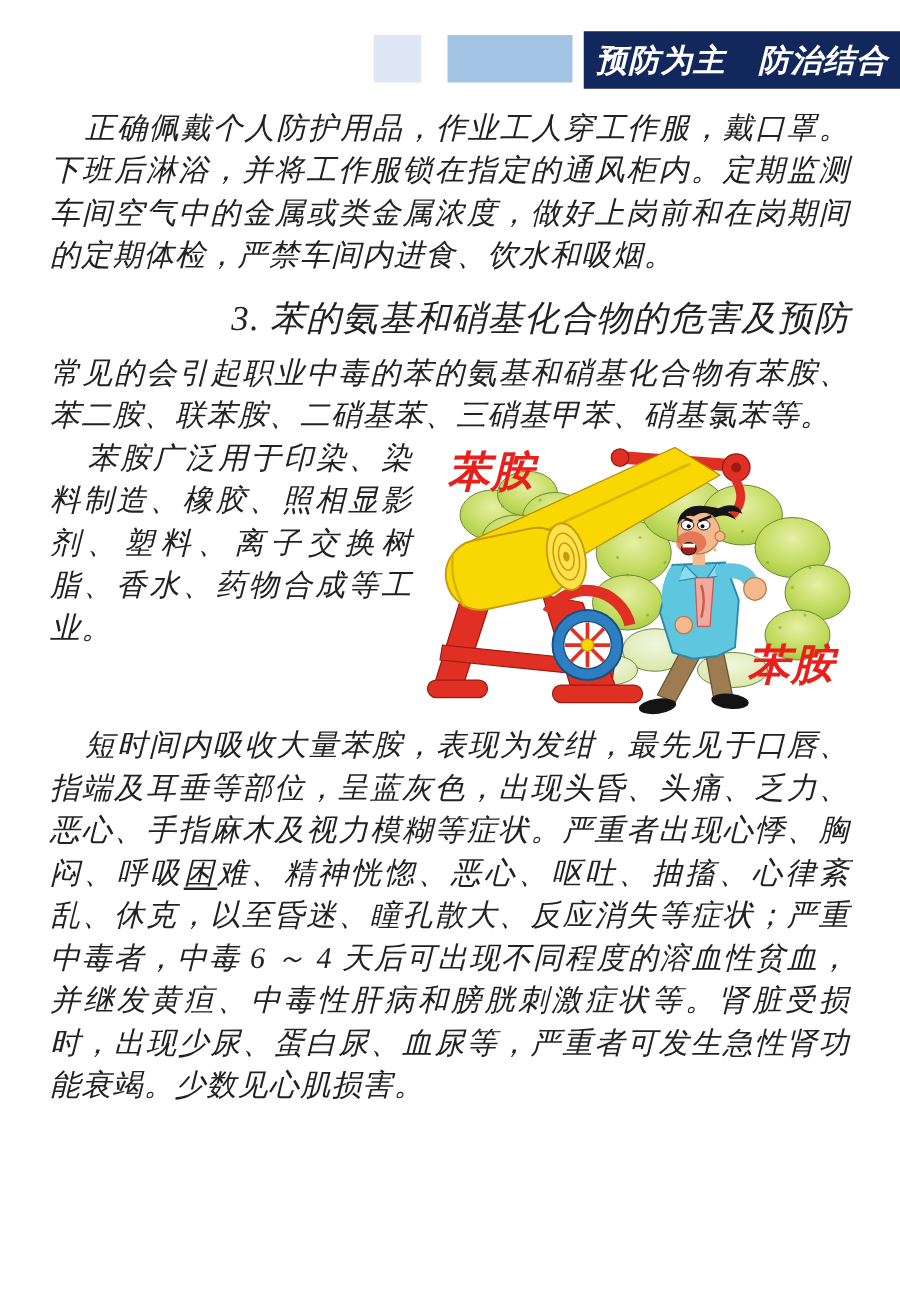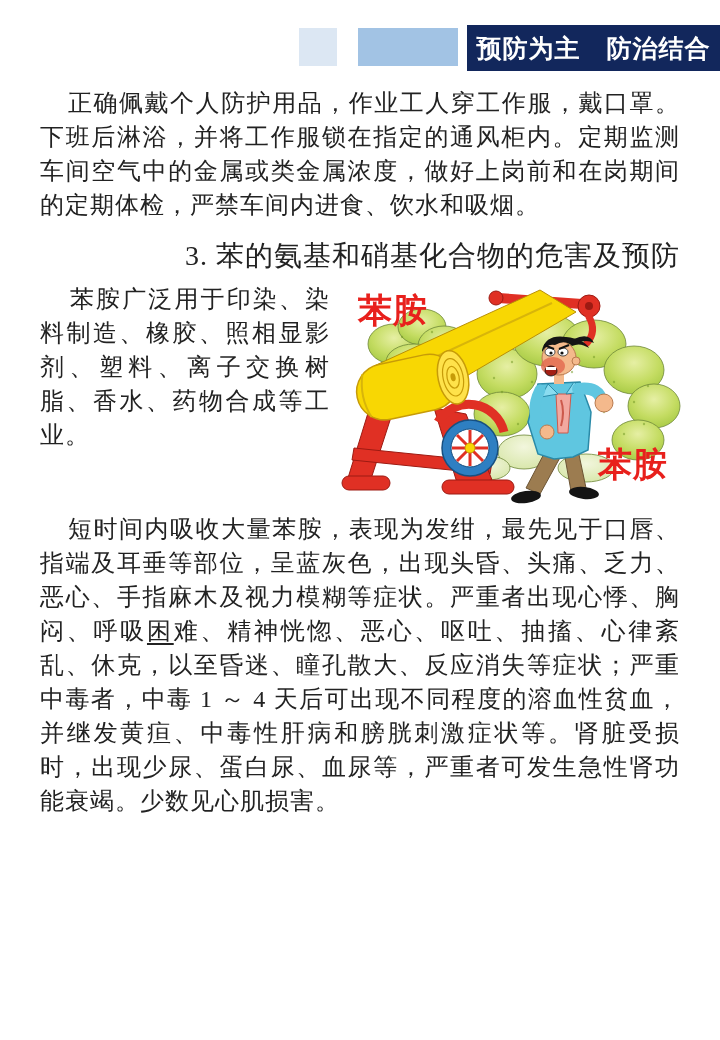--- a/index.html
+++ b/index.html
@@ -3,20 +3,21 @@
 <meta charset="utf-8">
 <style>
   html,body { margin:0; padding:0; background:#ffffff; }
   .page {
     position:relative;
     width:720px; height:916px;
     background:#ffffff;
     overflow:hidden;
     font-family:"Liberation Serif","DejaVu Serif",serif;
     color:#222222;
+    font-style:italic;
   }
 
   
   .sq { position:absolute; top:28px; height:38px; }
   .sq-light { left:299px; width:38px;  background:#dce7f3; }
   .sq-mid   { left:358px; width:100px; background:#a2c3e4; }
   .banner {
     position:absolute; left:467px; top:25px; width:253px; height:46px;
     background:#12275c;
     display:flex; align-items:center; justify-content:center;
@@ -82,20 +83,21 @@
     <div class="sq sq-mid"></div>
     <div class="banner">预防为主　防治结合</div>
   </div>
 
   <div class="content">
 
     <p class="p1">正确佩戴个人防护用品，作业工人穿工作服，戴口罩。下班后淋浴，并将工作服锁在指定的通风柜内。定期监测车间空气中的金属或类金属浓度，做好上岗前和在岗期间的定期体检，严禁车间内进食、饮水和吸烟。</p>
 
     <h2 class="section-heading">3. 苯的氨基和硝基化合物的危害及预防</h2>
 
+    <p class="p2">常见的会引起职业中毒的苯的氨基和硝基化合物有苯胺、苯二胺、联苯胺、二硝基苯、三硝基甲苯、硝基氯苯等。</p>
 
     <div class="sub-block">
       <div class="illu">
         <svg width="372" height="226" viewBox="0 0 372 226">
           <defs>
             <radialGradient id="cloudGrad" cx="50%" cy="35%" r="75%">
               <stop offset="0%" stop-color="#e6efa4"></stop>
               <stop offset="55%" stop-color="#c4dc62"></stop>
               <stop offset="100%" stop-color="#9fc53c"></stop>
             </radialGradient>
@@ -229,21 +231,21 @@
             <circle cx="234" cy="79" r="4" fill="#f4b98c" stroke="#b97a4e" stroke-width="1"></circle>
           </g>
         </svg>
         <div class="illu-label illu-label-left">苯胺</div>
         <div class="illu-label illu-label-right">苯胺</div>
       </div>
 
       <p class="p3">苯胺广泛用于印染、染料制造、橡胶、照相显影剂、塑料、离子交换树脂、香水、药物合成等工业。</p>
     </div>
 
-    <p class="p4"><span>短时间内吸收大量苯胺，表现为发绀，最先见于口唇、指端及耳垂等部位，呈蓝灰色，出现头昏、头痛、乏力、恶心、手指麻木及视力模糊等症状。严重者出现心悸、胸闷、呼吸</span><span class="u">困</span><span>难、精神恍惚、恶心、呕吐、抽搐、心律紊乱、休克，以至昏迷、瞳孔散大、反应消失等症状；严重中毒者，中毒 1 ～ 4 天后可出现不同程度的溶血性贫血，并继发黄疸、中毒性肝病和膀胱刺激症状等。肾脏受损时，出现少尿、蛋白尿、血尿等，严重者可发生急性肾功能衰竭。少数见心肌损害。</span></p>
+    <p class="p4"><span>短时间内吸收大量苯胺，表现为发绀，最先见于口唇、指端及耳垂等部位，呈蓝灰色，出现头昏、头痛、乏力、恶心、手指麻木及视力模糊等症状。严重者出现心悸、胸闷、呼吸</span><span class="u">困</span><span>难、精神恍惚、恶心、呕吐、抽搐、心律紊乱、休克，以至昏迷、瞳孔散大、反应消失等症状；严重中毒者，中毒 6 ～ 4 天后可出现不同程度的溶血性贫血，并继发黄疸、中毒性肝病和膀胱刺激症状等。肾脏受损时，出现少尿、蛋白尿、血尿等，严重者可发生急性肾功能衰竭。少数见心肌损害。</span></p>
   </div>
 
   <div class="watermark">
     <svg width="36" height="28" viewBox="0 0 36 28">
       <circle cx="13" cy="12" r="9.5" fill="none" stroke="#c6ccd4" stroke-width="2.4"></circle>
       <circle cx="25" cy="18" r="6.5" fill="#ffffff" stroke="#c6ccd4" stroke-width="2.4"></circle>
       <path d="M6 19 q-3 4 1 6" fill="none" stroke="#c6ccd4" stroke-width="2"></path>
       <circle cx="11" cy="10" r="1.4" fill="#c6ccd4"></circle>
       <circle cx="16" cy="10" r="1.4" fill="#c6ccd4"></circle>
     </svg>

